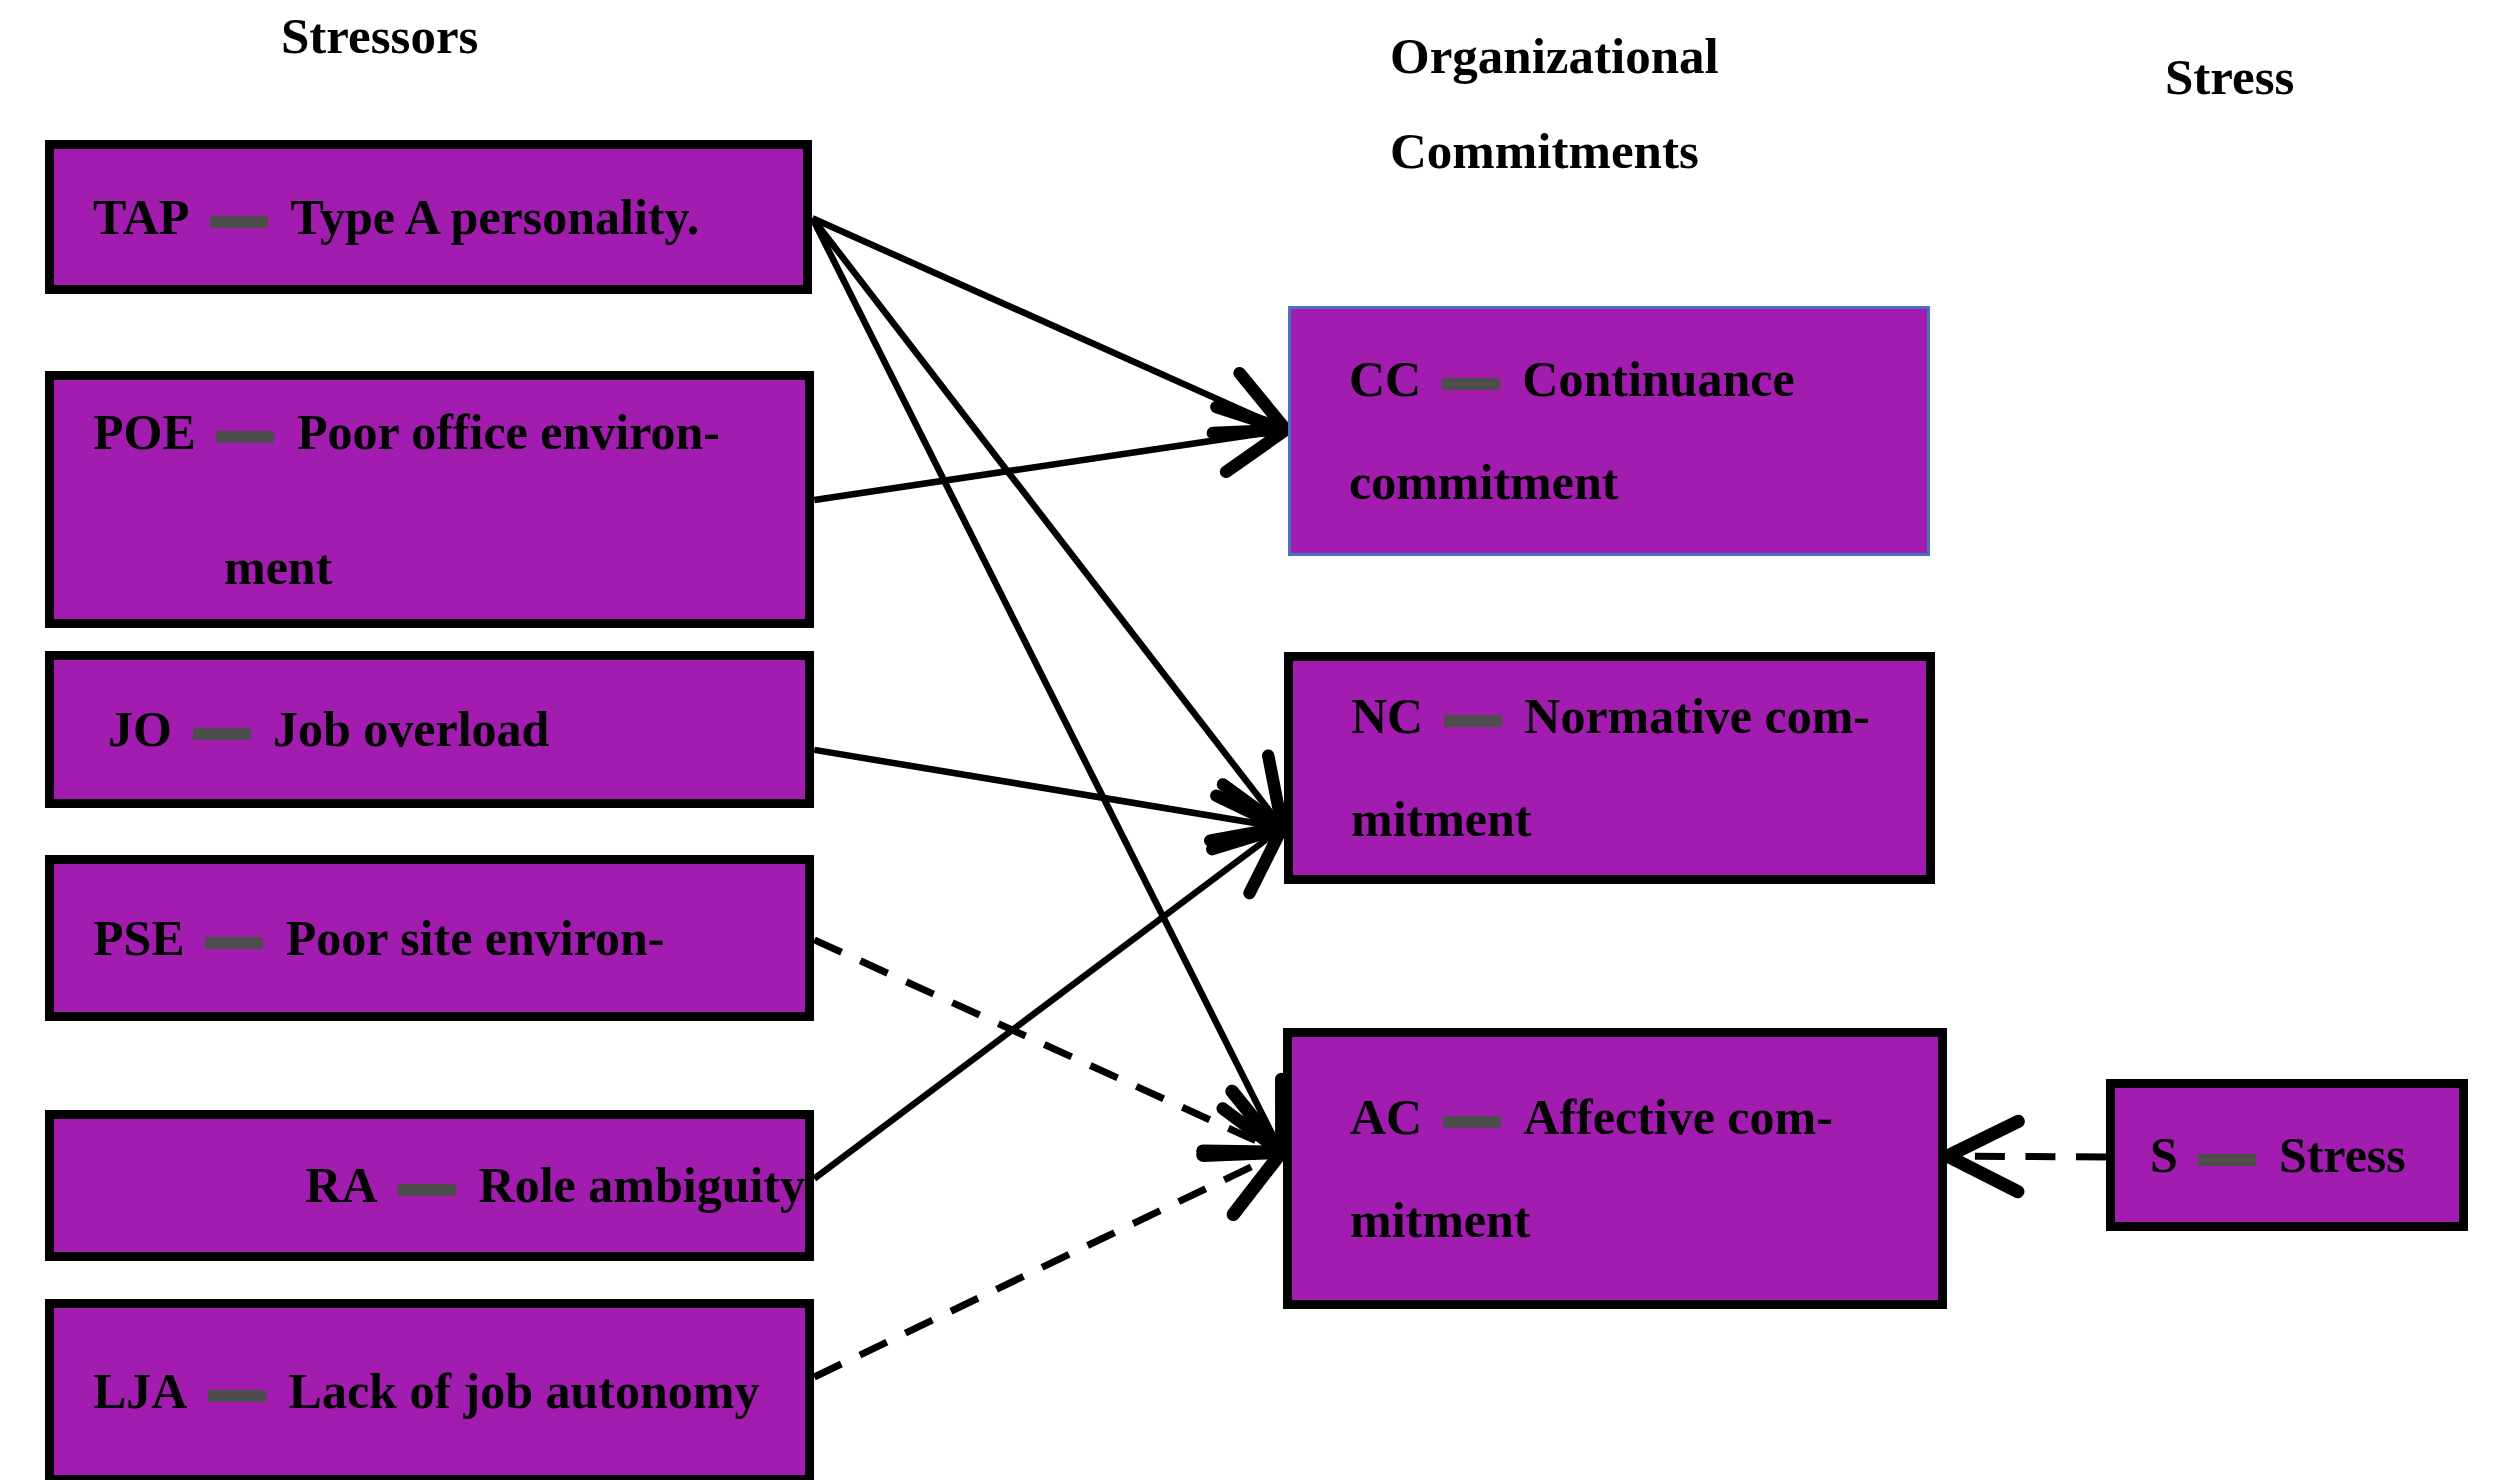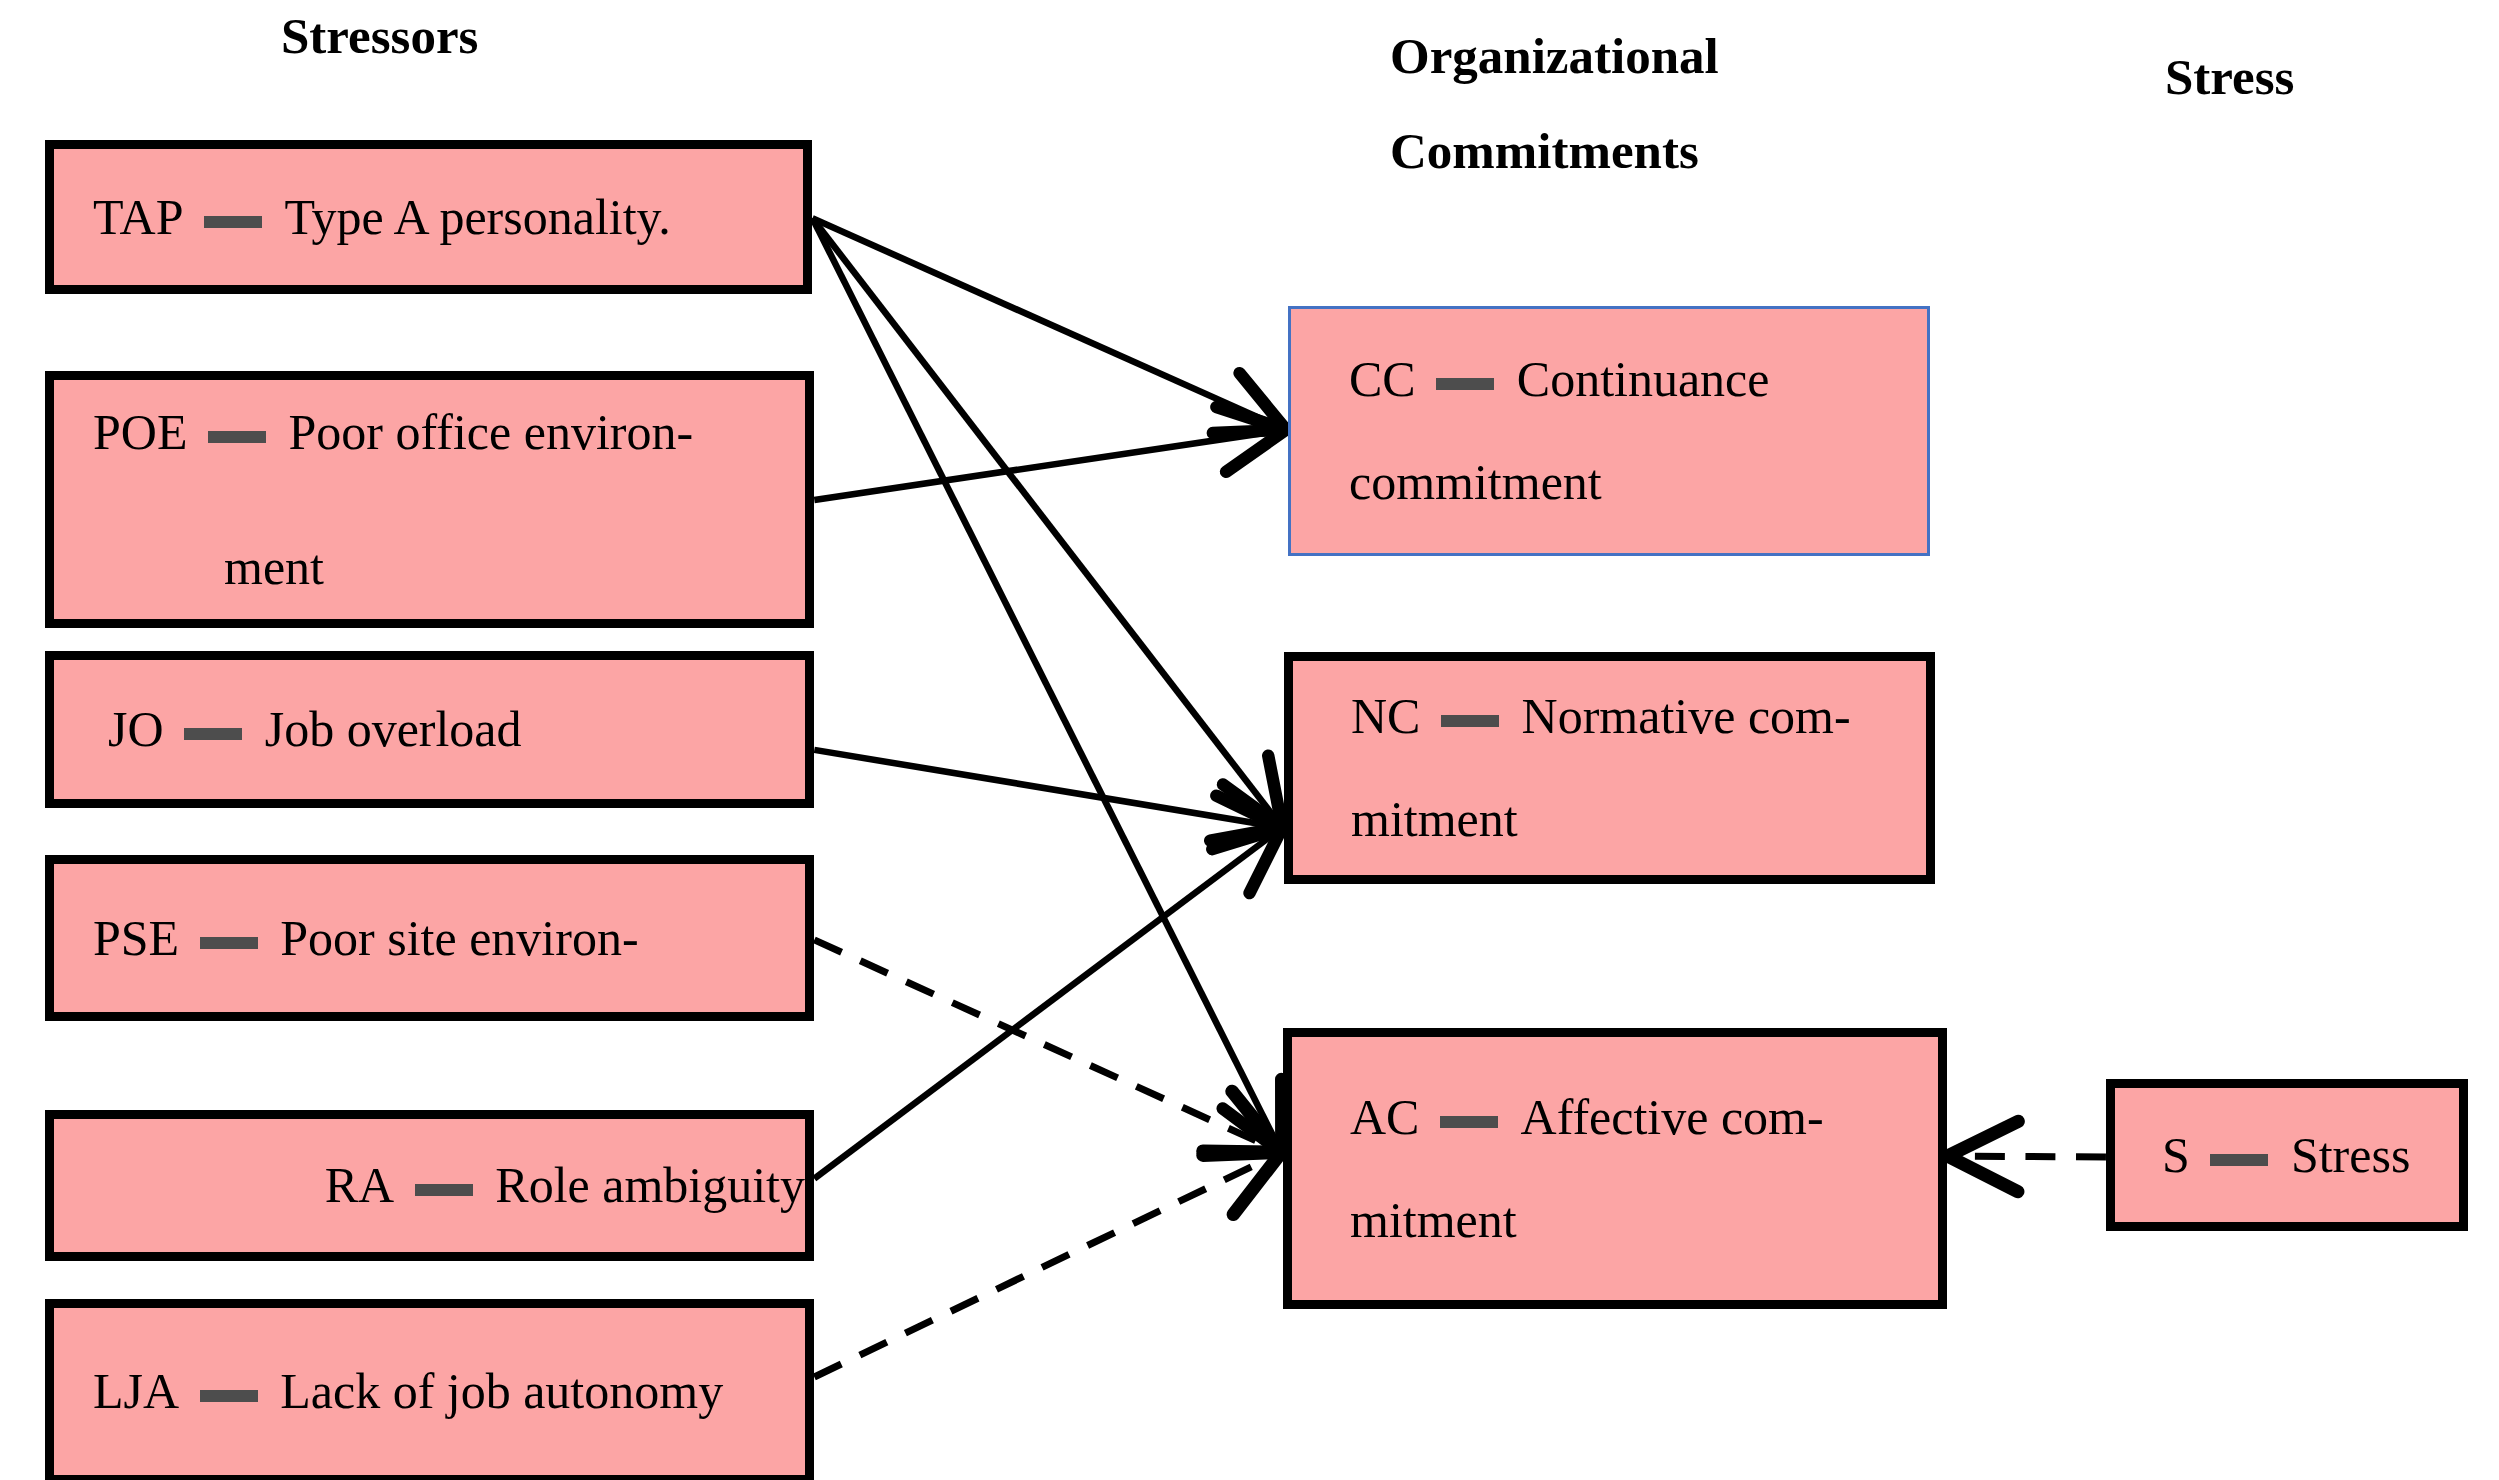--- a/index.html
+++ b/index.html
@@ -24,45 +24,46 @@
     white-space: nowrap;
   }
   #heading-stressors   { left: 281px; top: 7.5px;  width: 337px; text-align: left; }
   #heading-org         { left: 1390px; top: 28px; }
   #heading-org .h-line2{ margin-top: 39px; }
   #heading-stress      { left: 2165px; top: 49px; }
 
   .node {
     position: absolute;
     box-sizing: border-box;
-    background: #fca5a5;
+    background: #a21caf;
     display: flex;
     flex-direction: column;
     justify-content: center;
     font-size: 50px;
     line-height: 103px;
     white-space: nowrap;
+    font-weight: bold;
   }
   .node.thick { border: 9.4px solid #000000; }
   .node.thin  { border: 3.7px solid var(--cc-border, #4472C4); }
 
   .nline { padding-left: 39px; }
   .mid .nline { padding-left: 58px; }
   .line2-poe { padding-left: 170px; }
   .line2-mid { padding-left: 168px; }
 
   .dash {
     display: inline-block;
     width: 58px;
     height: 12px;
     background: var(--dash-color, #4d4d4d);
     vertical-align: 5.6px;
     margin: 0 22.5px 0 20.6px;
   }
-  .s-center .nline { padding-left: 47px; }
+  .s-center .nline { padding-left: 35px; }
 
   #arrow-layer {
     position: absolute;
     left: 0; top: 0;
     width: 2500px;
     height: 1481px;
     pointer-events: none;
   }
   #arrow-layer line { stroke: var(--arrow-color, #000000); }
   #arrow-layer line.solid  { stroke-width: 7px; }

